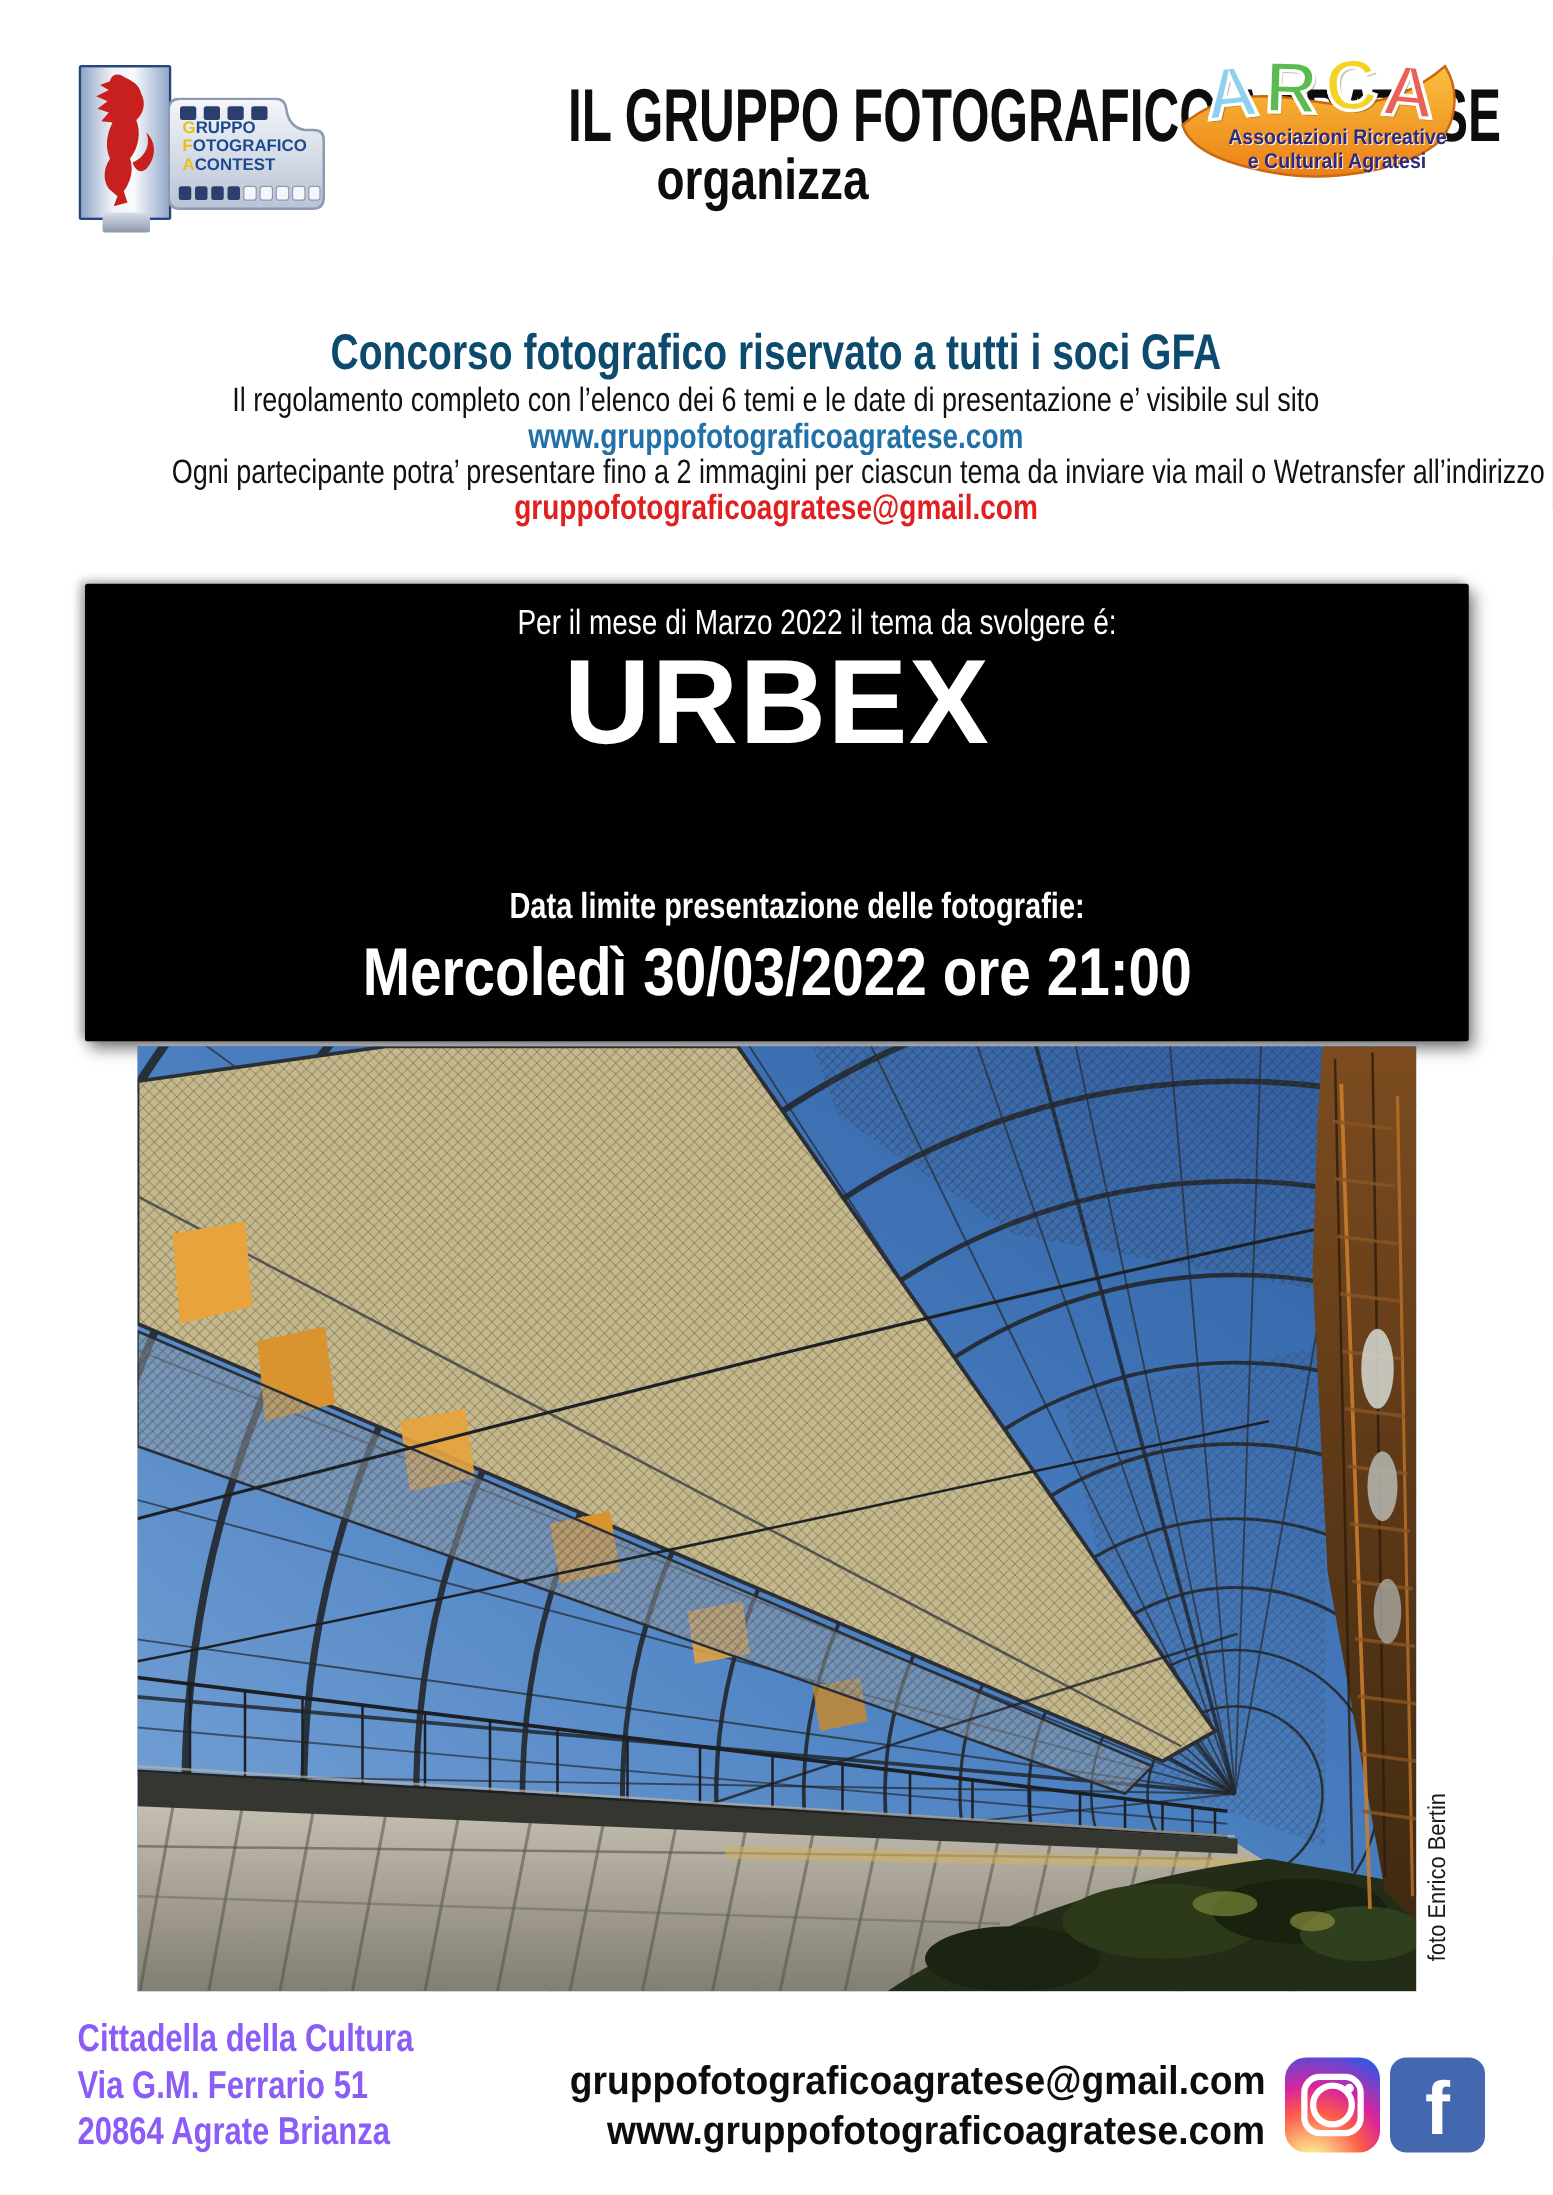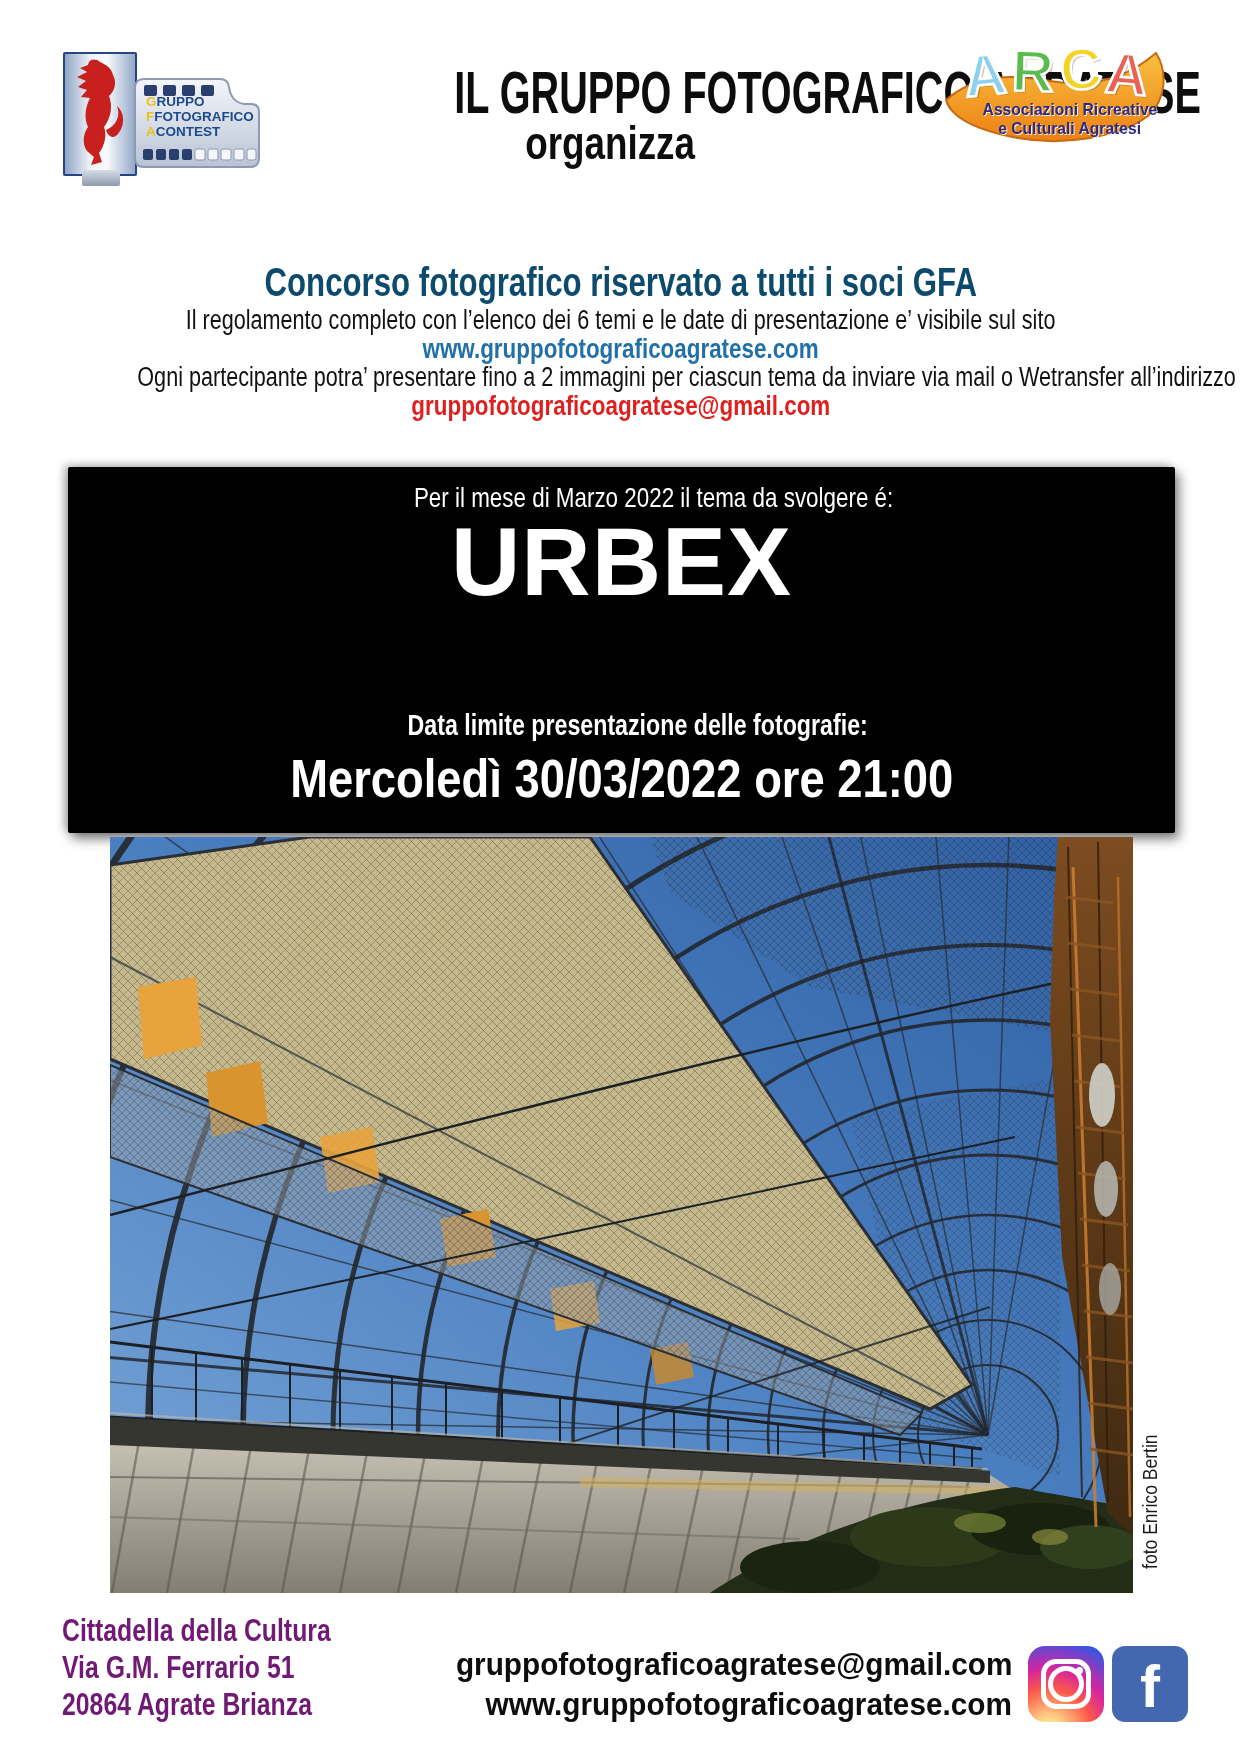--- a/index.html
+++ b/index.html
@@ -51,21 +51,21 @@
   #theme-sub{top:158px;font-size:52px;font-weight:700;line-height:60px;}
   #theme-deadline-label{top:242px;font-size:29px;font-weight:700;line-height:32px;padding-left:16px;}
   #theme-deadline{top:280px;font-size:54px;font-weight:700;line-height:62px;}
 
   
   #photo{left:110px;top:837px;width:1023px;height:756px;overflow:hidden;background:#3f6fb0;}
   #photo-credit{left:1139px;top:1569px;transform:rotate(-90deg) scaleX(.9);transform-origin:0 0;
                 white-space:nowrap;font-size:19.5px;color:#1a1a1a;}
 
   
-  #footer-address{left:62px;top:1612px;font-size:31px;font-weight:700;line-height:37px;color:#701a75;}
+  #footer-address{left:62px;top:1612px;font-size:31px;font-weight:700;line-height:37px;color:#8b5cf6;}
   #footer-contact{left:412px;top:1644px;width:600px;text-align:right;font-size:32px;font-weight:700;
                   line-height:40px;color:#0d0d0d;}
   .soc{width:76px;height:76px;top:1646px;}
   #instagram-icon{left:1028px;border-radius:17px;
      background:radial-gradient(circle at 28% 112%,#fdf497 0%,#fdf497 6%,#fd5949 42%,#d6249f 62%,#285AEB 95%);}
   .ig-frame{position:absolute;left:13px;top:13px;right:13px;bottom:13px;border:5px solid #fff;border-radius:15px;}
   .ig-lens{position:absolute;left:50%;top:50%;transform:translate(-50%,-50%);width:26px;height:26px;
            border:5px solid #fff;border-radius:50%;}
   .ig-dot{position:absolute;right:3px;top:3px;width:7px;height:7px;background:#fff;border-radius:50%;}
   #facebook-icon{left:1112px;border-radius:13px;background:#4468b0;}
@@ -104,21 +104,21 @@
       <rect x="35" y="71" width="10" height="11" rx="2" fill="#2b3f6e"></rect>
       <rect x="48" y="71" width="10" height="11" rx="2" fill="#2b3f6e"></rect>
       <rect x="61" y="71" width="10" height="11" rx="2" fill="#f4f6f9" stroke="#8e9ab0"></rect>
       <rect x="74" y="71" width="10" height="11" rx="2" fill="#f4f6f9" stroke="#8e9ab0"></rect>
       <rect x="87" y="71" width="10" height="11" rx="2" fill="#f4f6f9" stroke="#8e9ab0"></rect>
       <rect x="100" y="71" width="10" height="11" rx="2" fill="#f4f6f9" stroke="#8e9ab0"></rect>
       <rect x="113" y="71" width="9" height="11" rx="2" fill="#f4f6f9" stroke="#8e9ab0"></rect>
     </svg>
     <div id="gfa-strip-text" class="abs">
       <div><span class="ini">G</span><span>RUPPO</span></div>
-      <div><span class="ini">F</span><span>FOTOGRAFICO</span></div>
+      <div><span class="ini">F</span><span>OTOGRAFICO</span></div>
       <div><span class="ini">A</span><span>CONTEST</span></div>
     </div>
   </div>
 
   <div id="header-title" class="abs">
     <span class="sx" style="--s:.66">IL GRUPPO FOTOGRAFICO AGRATESE</span>
   </div>
   <div id="organizza" class="abs">
     <span class="sx" style="--s:.8">organizza</span>
   </div>

